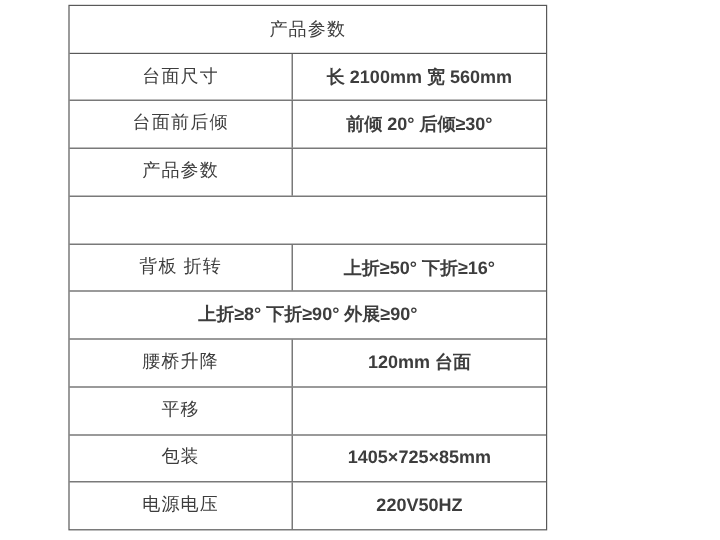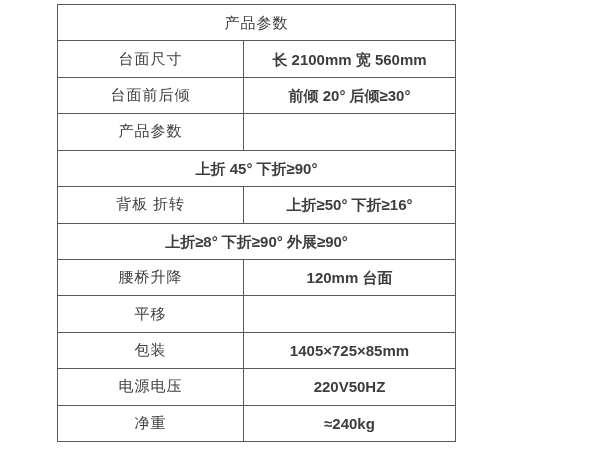--- a/index.html
+++ b/index.html
@@ -81,21 +81,20 @@
   <div class="row">
     <div class="cell label-cell">台面前后倾</div>
     <div class="cell value-cell">前倾 20° 后倾≥30°</div>
   </div>
 
   <div class="row">
     <div class="cell label-cell">产品参数</div>
   </div>
 
   <div class="row">
-    <div class="cell value-cell">上折 45° 下折≥90°</div>
   </div>
 
   <div class="row">
     <div class="cell label-cell">背板 折转</div>
     <div class="cell value-cell">上折≥50° 下折≥16°</div>
   </div>
 
   <div class="row">
     <div class="cell value-cell">上折≥8° 下折≥90° 外展≥90°</div>
   </div>
@@ -112,17 +111,13 @@
   <div class="row">
     <div class="cell label-cell">包装</div>
     <div class="cell value-cell">1405×725×85mm</div>
   </div>
 
   <div class="row">
     <div class="cell label-cell">电源电压</div>
     <div class="cell value-cell">220V50HZ</div>
   </div>
 
-  <div class="row">
-    <div class="cell label-cell">净重</div>
-    <div class="cell value-cell">≈240kg</div>
-  </div>
 </div>
 
 </body></html>

